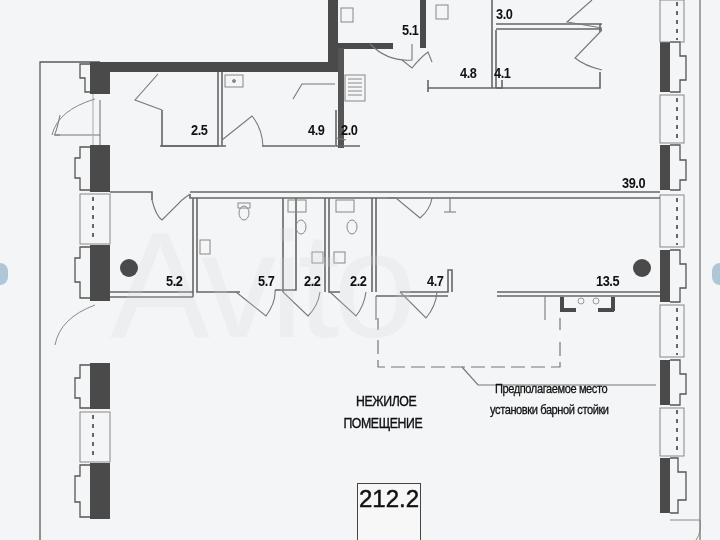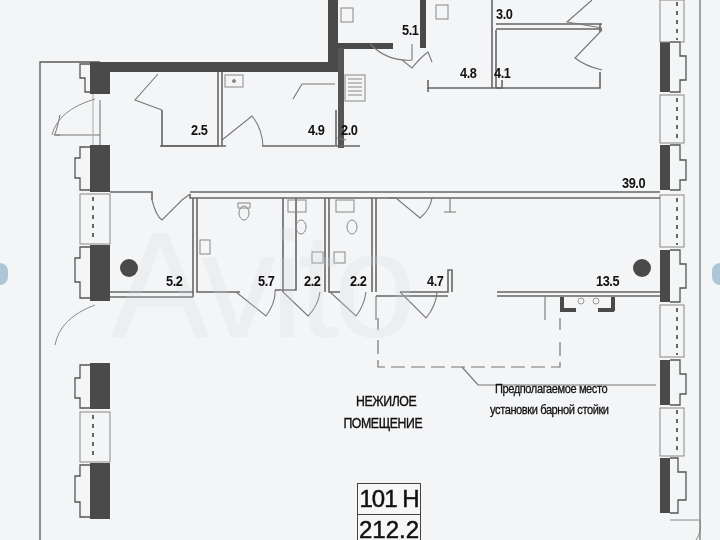--- a/index.html
+++ b/index.html
@@ -207,15 +207,14 @@
   <div>НЕЖИЛОЕ</div>
   <div style="margin-left:-8px;">ПОМЕЩЕНИЕ</div>
 </div>
 
 <div class="lbl note" style="left:490px; top:379px;">
   <div style="margin-left:6px;">Предполагаемое место</div>
   <div>установки барной стойки</div>
 </div>
 
 <div class="idbox">
-  <div class="row1">101 Н</div>
   <div class="row2">212.2</div>
 </div>
 
 </body></html>

